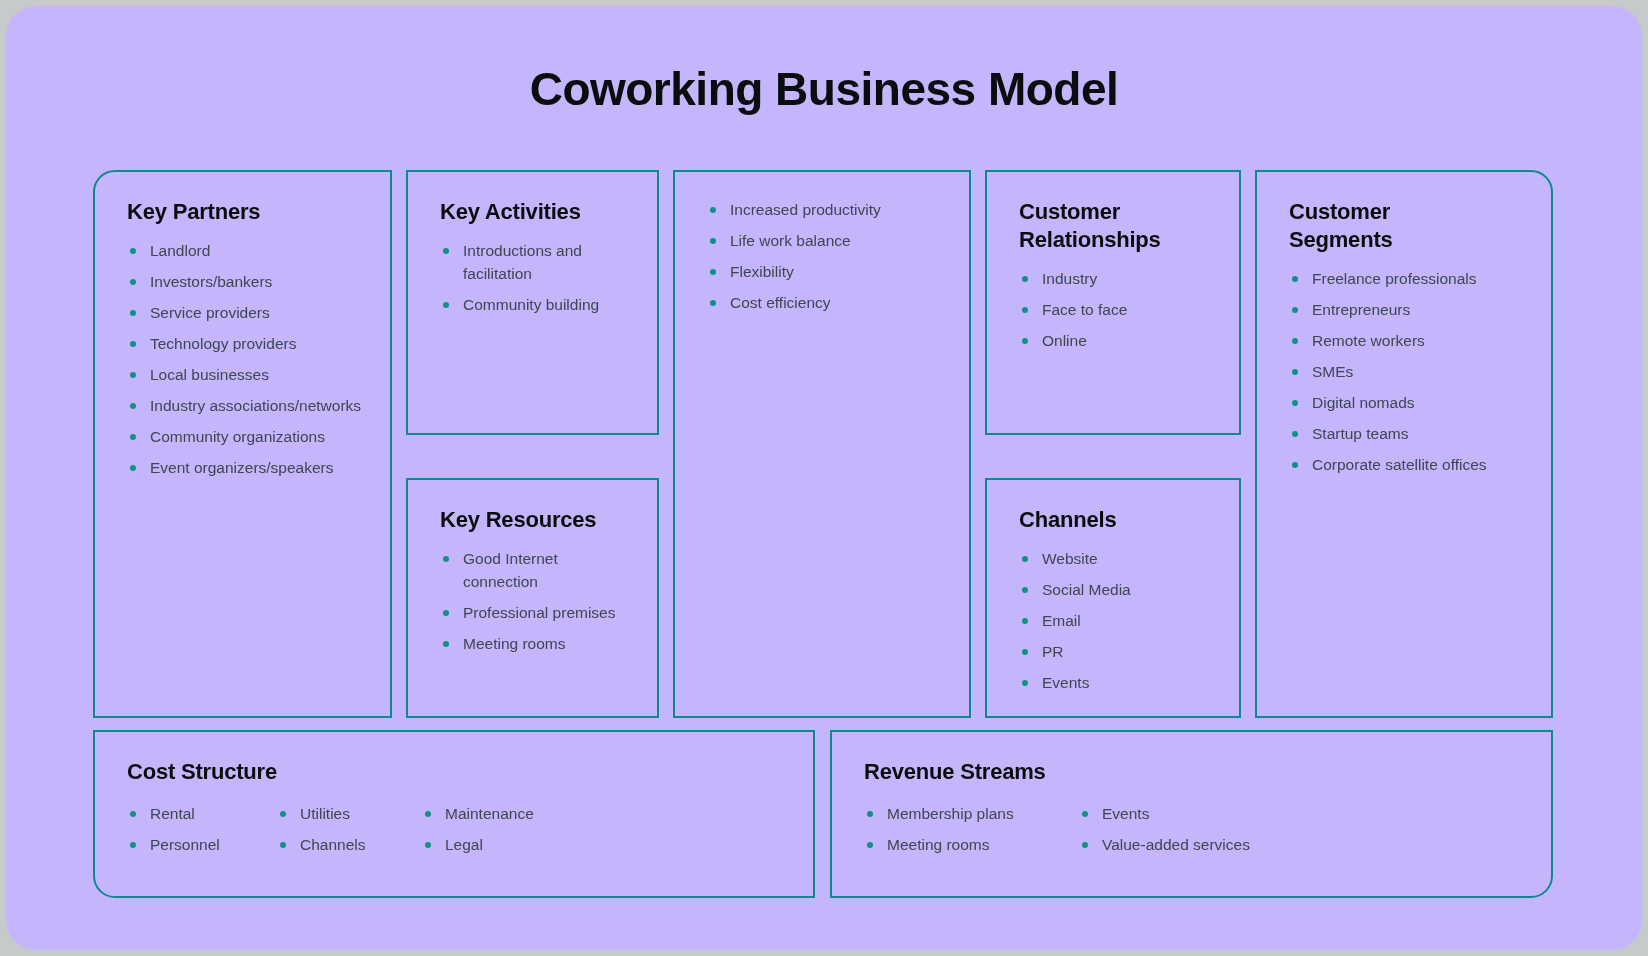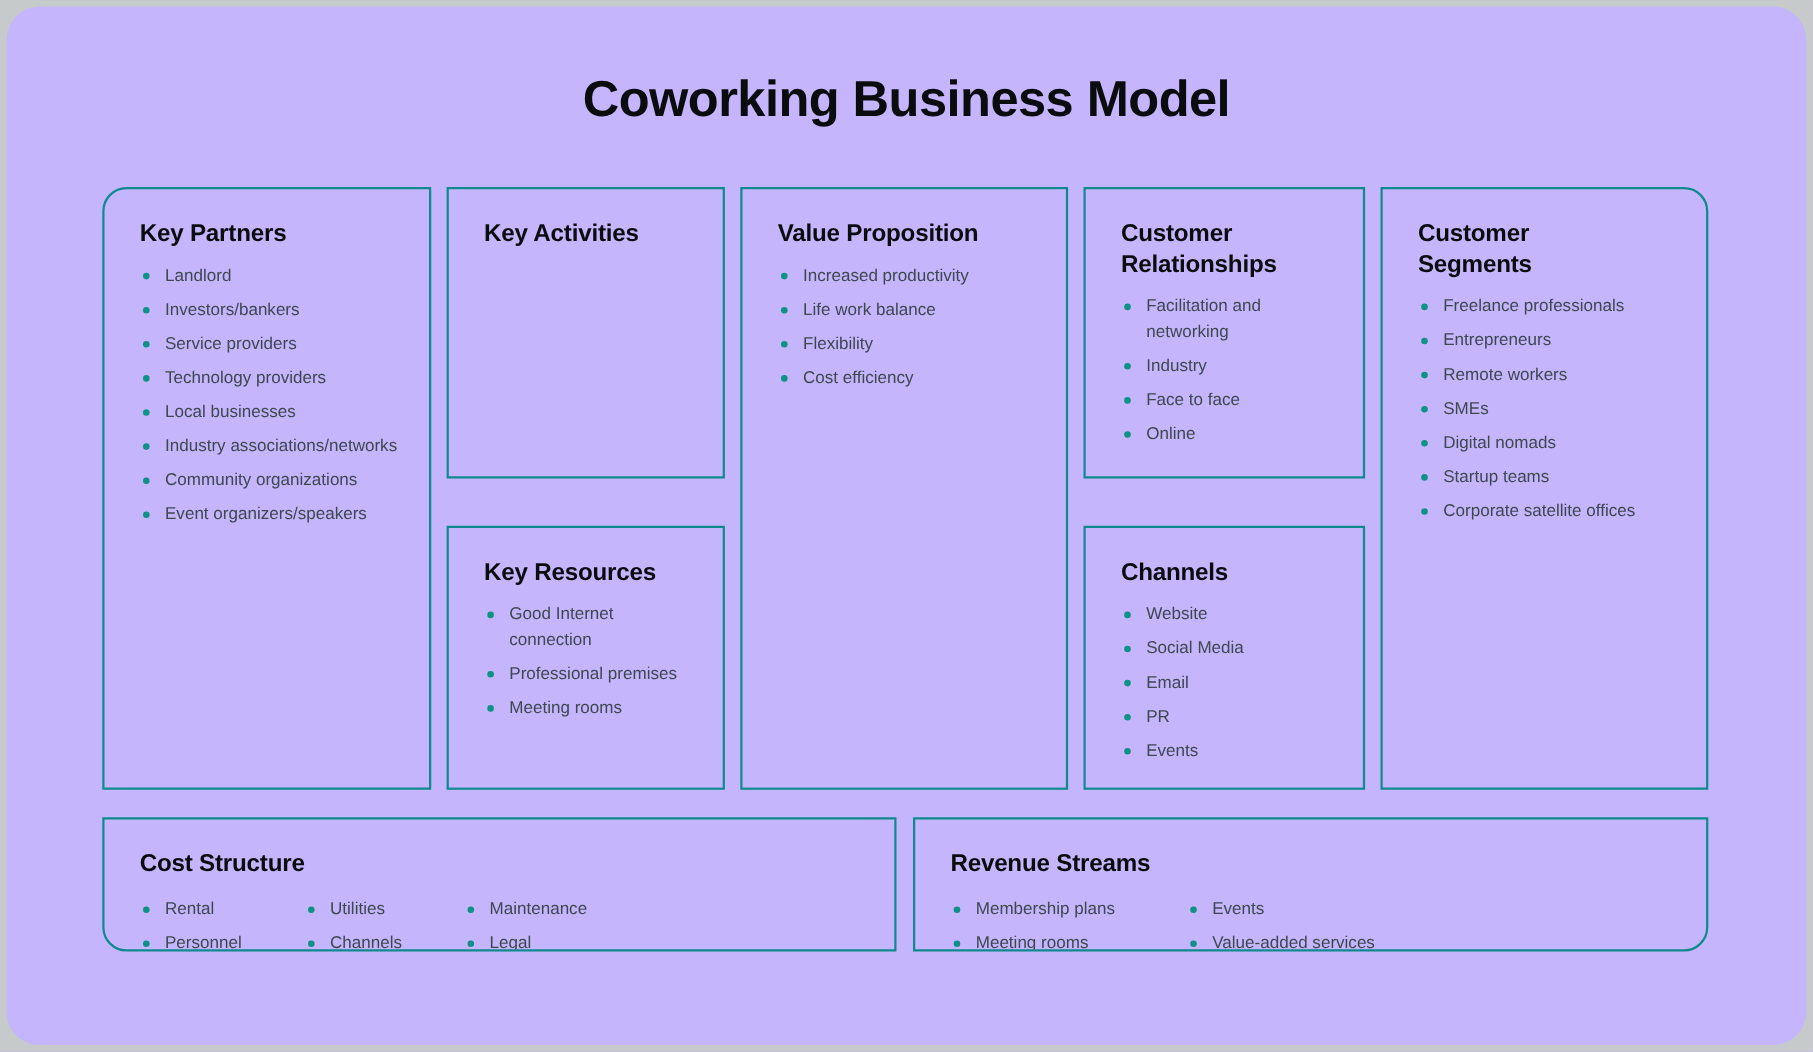--- a/index.html
+++ b/index.html
@@ -42,25 +42,25 @@
   }
   .col-split {
     display: flex;
     flex-direction: column;
     gap: 15px;
     height: 548px;
   }
   .col-split .box:first-child { height: 265px; }
   .col-split .box:last-child { flex: 1; margin-top: 28px; }
   .grid-bottom {
-    margin-top: 25px;
+    margin-top: 12px;
     display: grid;
     grid-template-columns: 722px 723px;
     column-gap: 15px;
-    height: 122px;
+    height: 168px;
   }
   .box {
     border: 2px solid #0e8a8e;
     background: transparent;
     padding: 26px 20px 10px 32px;
     overflow: hidden;
   }
   .box.round-tl { border-top-left-radius: 22px; }
   .box.round-tr { border-top-right-radius: 22px; }
   .box.round-bl { border-bottom-left-radius: 22px; }
@@ -120,47 +120,49 @@
           <li class="item">Local businesses</li>
           <li class="item">Industry associations/​networks</li>
           <li class="item">Community organizations</li>
           <li class="item">Event organizers/speakers</li>
         </ul>
       </div>
 
       <div class="col-split">
         <div class="box">
           <div class="box-title">Key Activities</div>
+          <ul class="list">
+            <li class="item">Introductions and facilitation</li>
+            <li class="item">Community building</li>
+          </ul>
         </div>
         <div class="box">
           <div class="box-title">Key Resources</div>
           <ul class="list">
             <li class="item">Good Internet connection</li>
             <li class="item">Professional premises</li>
             <li class="item">Meeting rooms</li>
           </ul>
         </div>
       </div>
 
       <div class="box">
-        <div class="box-title">Value Proposition</div>
         <ul class="list">
           <li class="item">Increased productivity</li>
           <li class="item">Life work balance</li>
           <li class="item">Flexibility</li>
           <li class="item">Cost efficiency</li>
         </ul>
       </div>
 
       <div class="col-split">
         <div class="box">
           <div class="box-title">Customer
 Relationships</div>
           <ul class="list">
-            <li class="item">Facilitation and networking</li>
             <li class="item">Industry</li>
             <li class="item">Face to face</li>
             <li class="item">Online</li>
           </ul>
         </div>
         <div class="box">
           <div class="box-title">Channels</div>
           <ul class="list">
             <li class="item">Website</li>
             <li class="item">Social Media</li>

